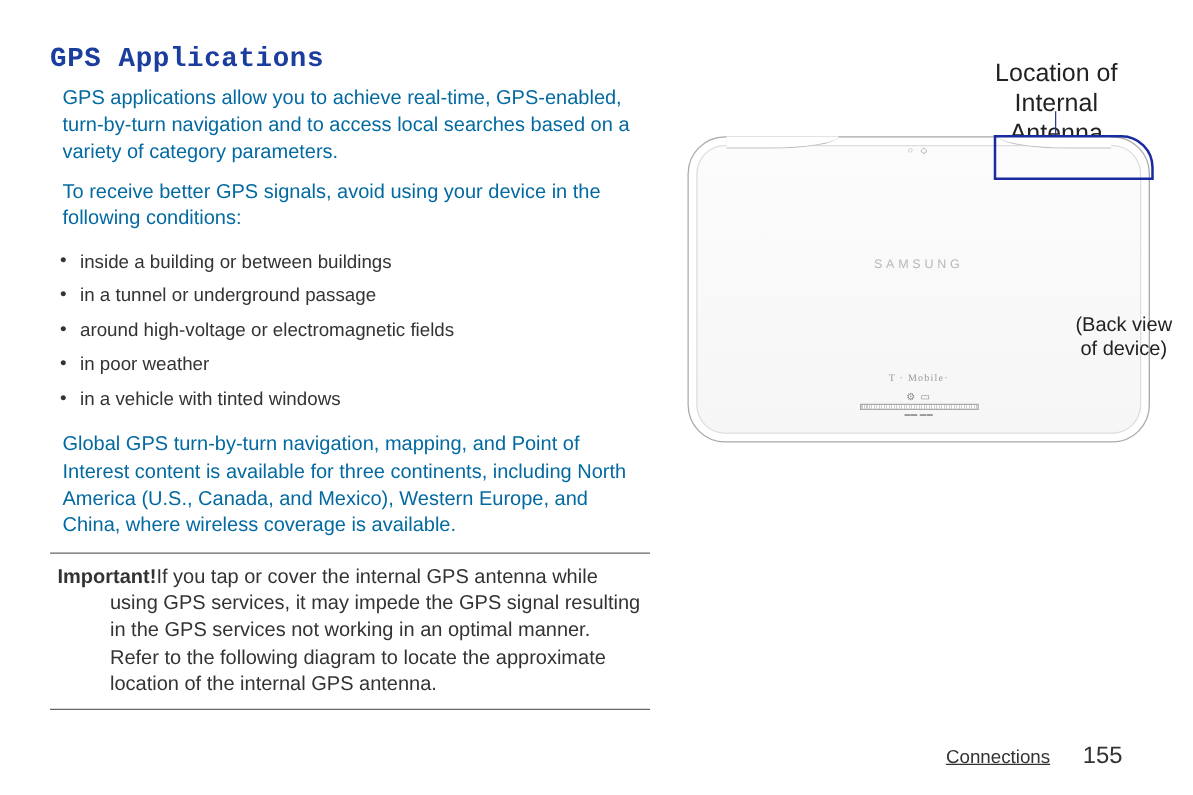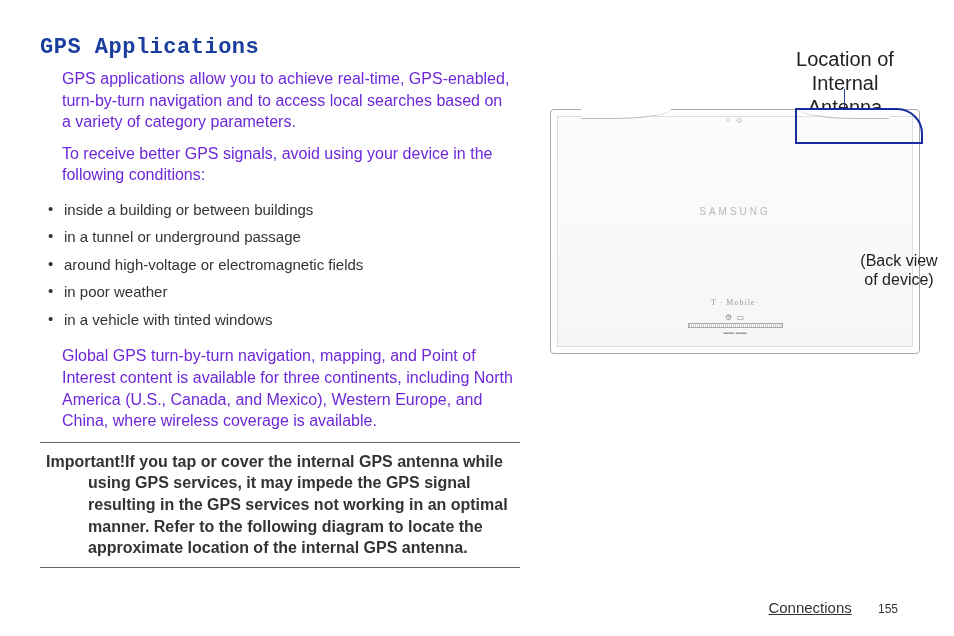--- a/index.html
+++ b/index.html
@@ -29,22 +29,22 @@
       color: #1a3d9e;
       font-size: 22px;
       font-weight: bold;
       letter-spacing: 0.5px;
       margin-bottom: 8px;
       font-family: Liberation Mono, monospace;
     }
     .body-text {
       font-size: 16px;
       line-height: 1.35;
-      color: #6d28d9;
-      margin: 0 6px 10px 22px;
+      color: #0369a1;
+      margin: 0 6px 10px 10px;
       font-stretch: condensed;
       font-family: "Arial Narrow", Arial, sans-serif;
     }
     .bullet-list {
       list-style: none;
       margin: 2px 6px 12px 8px;
     }
     .bullet-list li {
       font-size: 15px;
       line-height: 1.3;
@@ -71,32 +71,31 @@
       color: #333;
     }
     .important-label {
       font-weight: bold;
       float: left;
       margin-right: 0;
     }
     .important-body {
       display: block;
       margin-left: 42px;
-      font-weight: bold;
     }
     .footer {
       position: absolute;
       bottom: 20px;
       right: 56px;
       font-size: 15px;
       color: #333;
       font-family: "Arial Narrow", Arial, sans-serif;
     }
     .footer .section-name { margin-right: 22px; text-decoration: underline; }
-    .footer .page-num { font-size: 12px; }
+    .footer .page-num { font-size: 19px; }
 
     
     .antenna-label {
       text-align: center;
       font-size: 20px;
       line-height: 1.2;
       font-family: "Arial Narrow", Arial, sans-serif;
       color: #222;
       width: 170px;
       position: absolute;
@@ -115,21 +114,21 @@
       position: absolute;
       top: 74px;
       left: 0;
       width: 370px;
       height: 250px;
     }
     .device {
       width: 370px;
       height: 245px;
       border: 1px solid #aaa;
-      border-radius: 4px;
+      border-radius: 30px;
       background: linear-gradient(#fcfcfc, #f6f6f6);
       position: relative;
       box-shadow: inset 0 0 0 6px #fff, inset 0 0 0 7px #ddd;
     }
     .device-notch-left, .device-notch-right {
       position: absolute;
       top: -1px;
       width: 90px;
       height: 10px;
       background: #fff;

